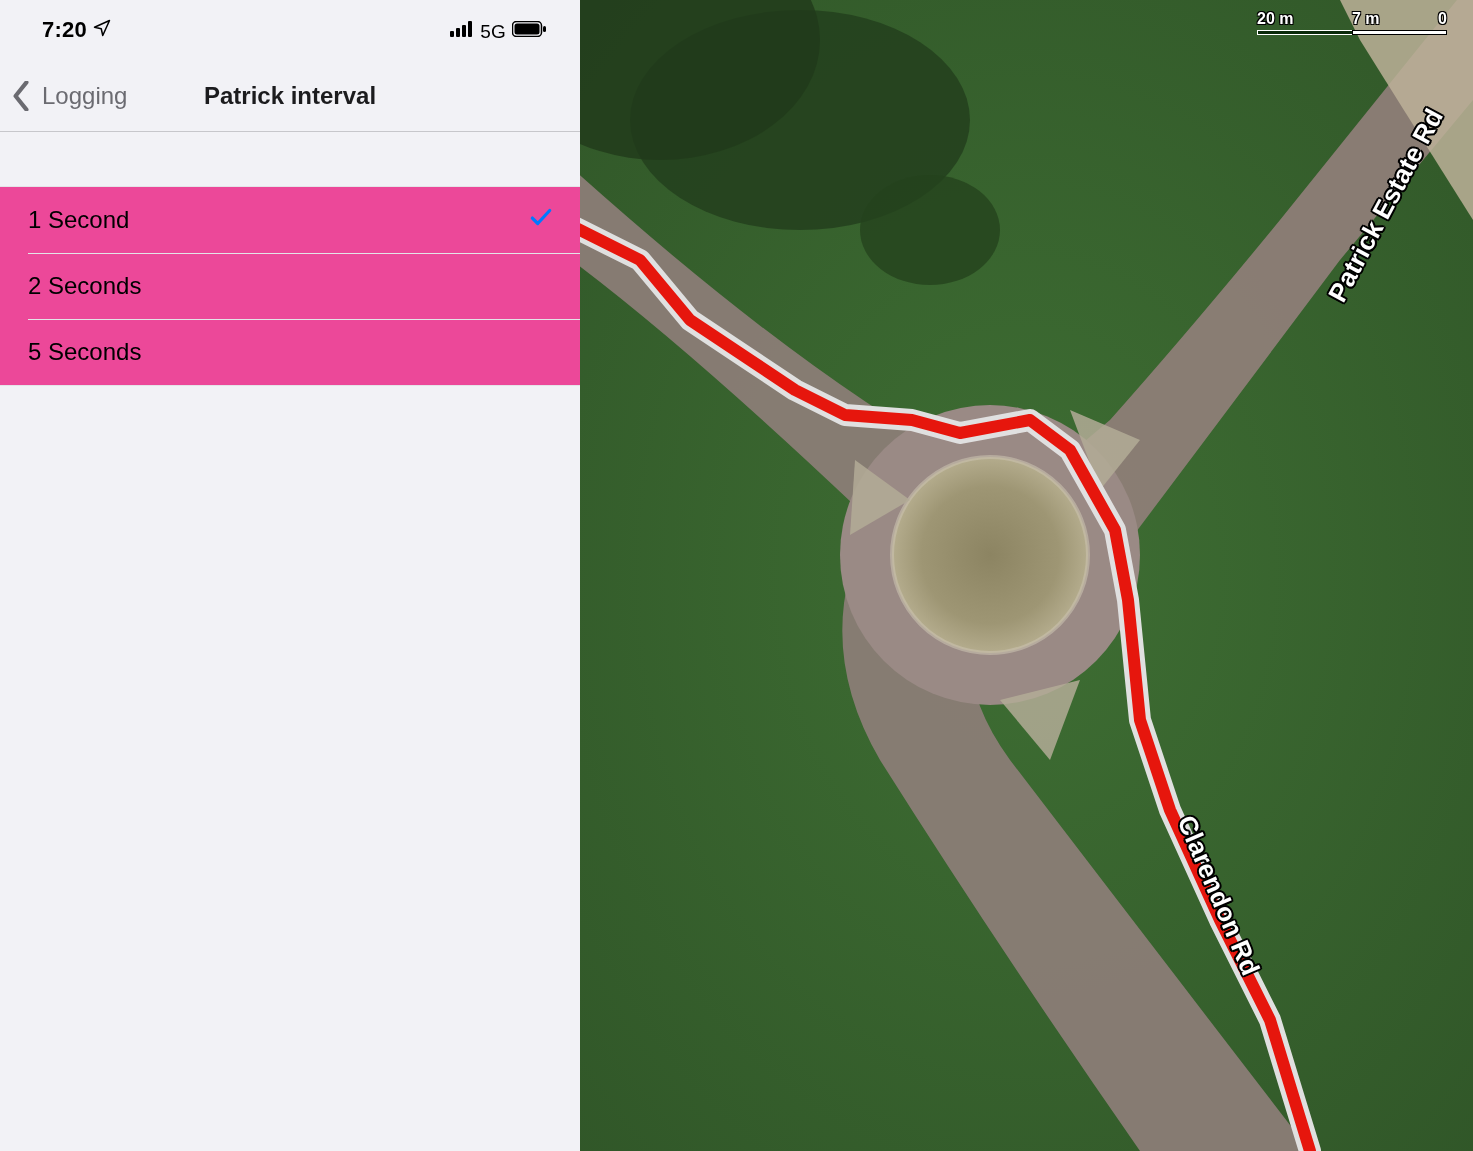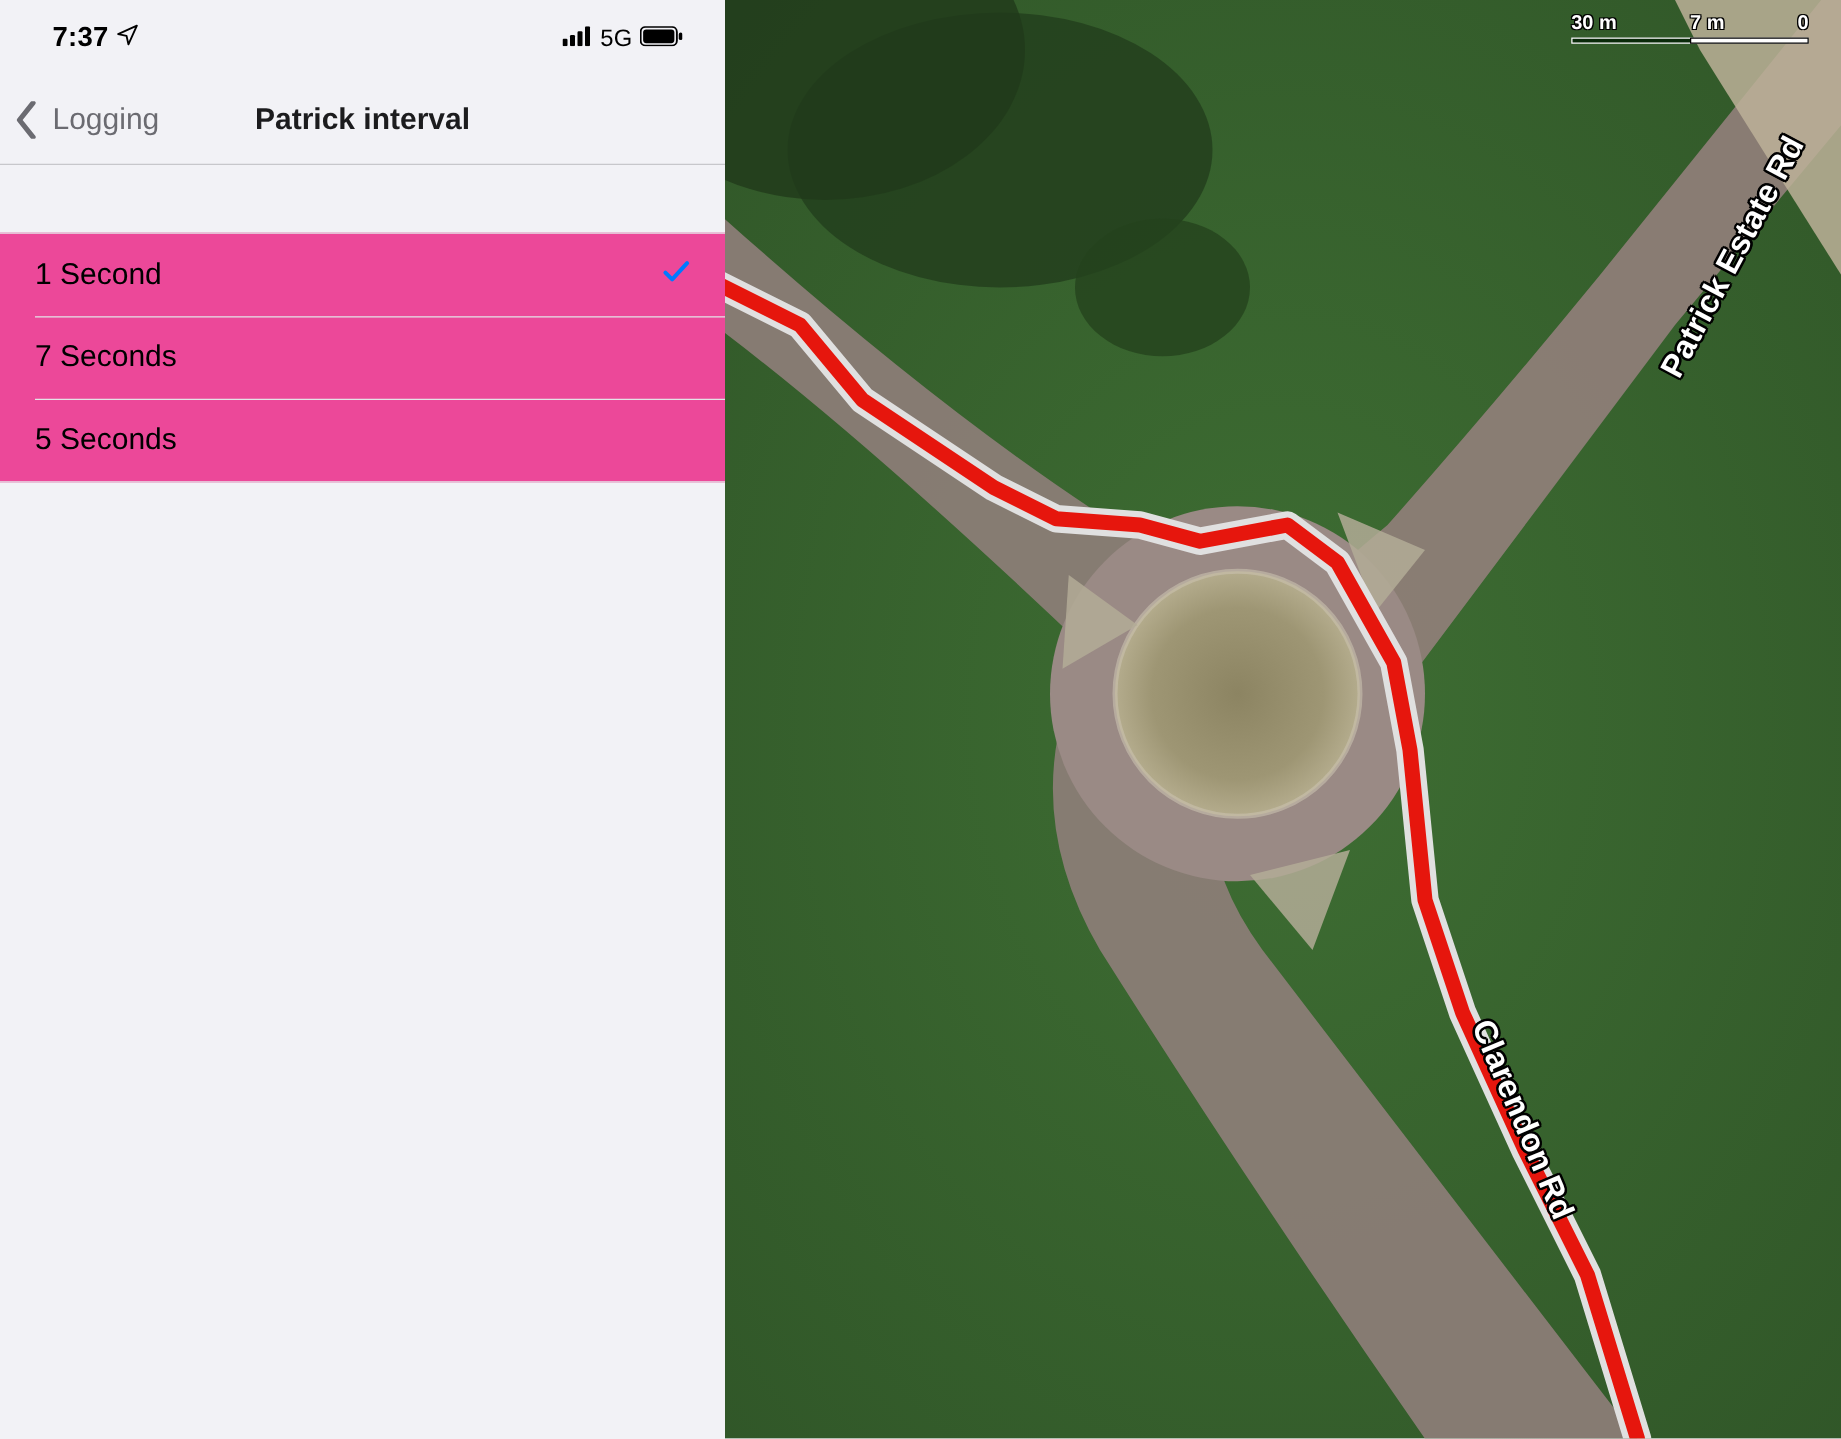--- a/index.html
+++ b/index.html
@@ -139,21 +139,21 @@
   .scale-seg-a { flex:1; background:#0a2a0a; border:1px solid #fff; }
   .scale-seg-b { flex:1; background:#fff; border:1px solid #000; margin-left:-1px;}
 </style>
 </head>
 <body>
 
 <div class="left-panel">
 
   <div class="status-bar">
     <div class="status-left">
-      <span>7:37</span>
+      <span>7:20</span>
       <span>
         <svg width="18" height="18" viewBox="0 0 24 24">
             <path d="M2 11 L22 2 L13 22 L11 13 Z" fill="none" stroke="#000" stroke-width="2" stroke-linejoin="round"></path>
           </svg>
       </span>
     </div>
     <div class="status-right">
       <span>
         <svg width="24" height="16" viewBox="0 0 24 16">
           <rect x="0" y="10" width="4" height="6" rx="1" fill="#000"></rect>
@@ -188,21 +188,21 @@
   <div class="option-list">
     <div class="option-row">
       <span>1 Second</span>
       <span class="check">
         <svg width="26" height="26" viewBox="0 0 24 24">
             <path d="M4 13 L9 18 L20 6" fill="none" stroke="#007aff" stroke-width="3" stroke-linecap="round" stroke-linejoin="round"></path>
           </svg>
       </span>
     </div>
     <div class="option-row">
-      <span>7 Seconds</span>
+      <span>2 Seconds</span>
     </div>
     <div class="option-row">
       <span>5 Seconds</span>
     </div>
   </div>
 
 </div>
 
 <div class="right-panel">
 
@@ -275,21 +275,21 @@
                L 690 1020
                L 730 1151" fill="none" stroke="#e6160d" stroke-width="12" stroke-linejoin="round" stroke-linecap="round"></path>
     </g>
   </svg>
 
   <div class="road-label" style="top:190px; right:-20px; transform: rotate(-62deg);">Patrick Estate Rd</div>
   <div class="road-label" style="bottom:240px; right:170px; transform: rotate(67deg);">Clarendon Rd</div>
 
   <div class="scale-bar">
     <div class="scale-labels">
-      <span>30 m</span>
+      <span>20 m</span>
       <span>7 m</span>
       <span>0</span>
     </div>
     <div class="scale-line">
       <div class="scale-seg-a"></div>
       <div class="scale-seg-b"></div>
     </div>
   </div>
 
 </div>

